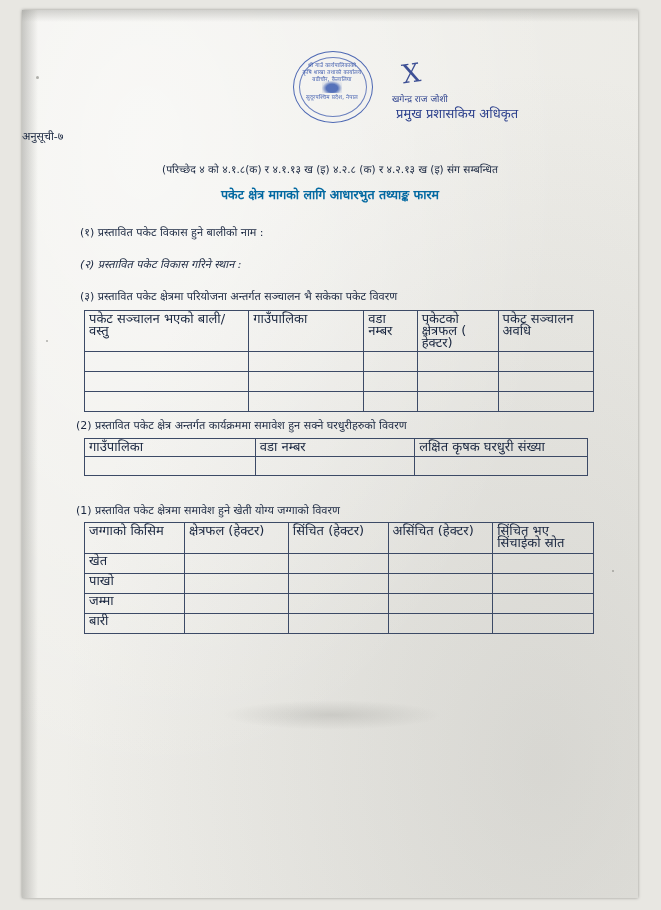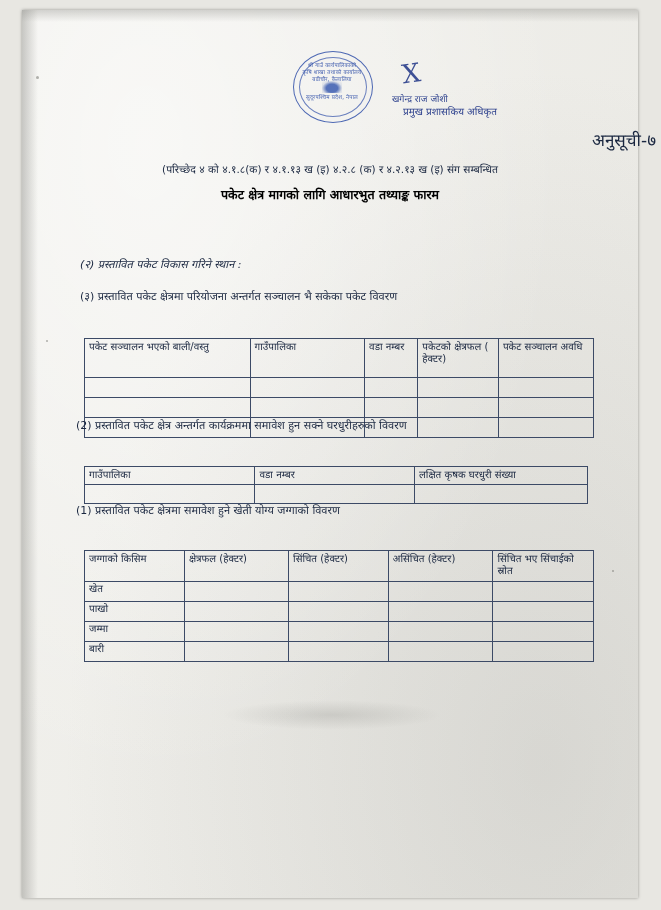--- a/index.html
+++ b/index.html
@@ -123,70 +123,69 @@
   }
   .signature .sig-name {
     position: absolute;
     left: 0; top: 34px;
     font-size: 9px;
     color: #2b3f8c;
     white-space: nowrap;
   }
   .signature .sig-title {
     position: absolute;
-    left: 11px; top: 46px;
-    font-size: 10px;
+    left: 4px; top: 46px;
+    font-size: 13px;
     color: #2b3f8c;
     white-space: nowrap;
   }
 
   .anusuchi {
     position: absolute;
     left: 0; top: 118px;
     width: 634px;
-    text-align: right;
-    font-size: 17px;
+    text-align: left;
+    font-size: 11px;
     color: #1a2740;
   }
   .subhead {
     position: absolute;
     left: 0; top: 152px;
     width: 616px;
     text-align: center;
     font-size: 10.5px;
     color: #1a2740;
   }
   .title {
     position: absolute;
     left: 0; top: 176px;
     width: 616px;
     text-align: center;
     font-size: 12.5px;
     font-weight: bold;
-    color: #000000;
+    color: #0369a1;
   }
 
   .q {
     position: absolute;
     font-size: 11px;
     color: #1a2740;
     white-space: nowrap;
   }
   .q1 { left: 58px; top: 214px; }
   .q2 { left: 58px; top: 246px; font-style: italic; }
   .q3 { left: 58px; top: 278px; }
   .q4 { left: 54px; top: 407px; }
   .q5 { left: 54px; top: 492px; }
 
   table.form {
     position: absolute;
     border-collapse: collapse;
-    font-size: 10px;
+    font-size: 13px;
     color: #1a2740;
-    margin-top: 28px;
   }
   table.form td, table.form th {
     border: 1px solid #3c4a66;
     padding: 2px 4px;
     vertical-align: top;
     font-weight: normal;
     text-align: left;
     line-height: 12px;
   }
   
@@ -255,20 +254,21 @@
       <div class="signature">
         <div class="sig-mark">X</div>
         <div class="sig-name">खगेन्द्र राज जोशी</div>
         <div class="sig-title">प्रमुख प्रशासकिय अधिकृत</div>
       </div>
 
       <div class="anusuchi">अनुसूची-७</div>
       <div class="subhead">(परिच्छेद ४ को ४.१.८(क) र ४.१.१३ ख (इ) ४.२.८ (क) र ४.२.१३ ख (इ) संग सम्बन्धित</div>
       <div class="title">पकेट क्षेत्र  मागको लागि आधारभुत तथ्याङ्क फारम</div>
 
+      <div class="q q1">(१) प्रस्तावित पकेट विकास हुने बालीको नाम :</div>
       <div class="q q2">(२) प्रस्तावित पकेट विकास गरिने स्थान :</div>
       <div class="q q3">(३) प्रस्तावित पकेट क्षेत्रमा परियोजना अन्तर्गत सञ्चालन भै सकेका पकेट विवरण</div>
 
       <table class="form" id="table3">
         <tbody>
             <tr>
           <th style="width:175px">पकेट सञ्चालन भएको बाली/वस्तु</th>
           <th style="width:115px">गाउँपालिका</th>
           <th style="width:48px">वडा नम्बर</th>
           <th style="width:78px">पकेटको क्षेत्रफल ( हेक्टर)</th>

